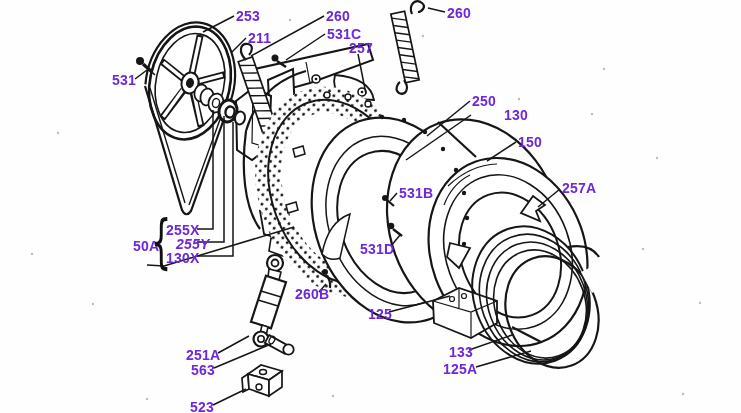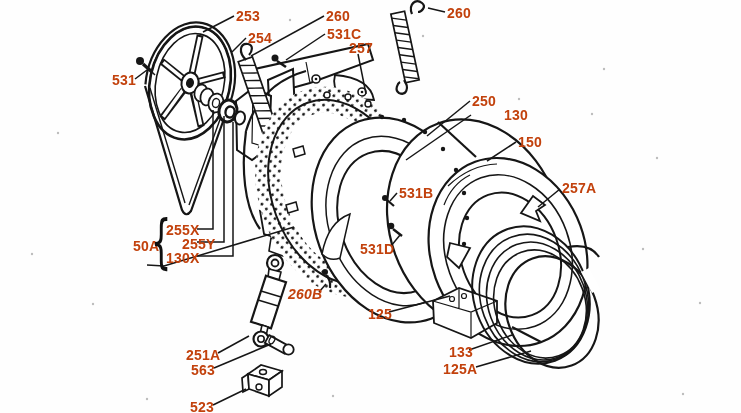--- a/index.html
+++ b/index.html
@@ -4,21 +4,21 @@
 <style>
   html,body{margin:0;padding:0;background:#e8e8e8;}
   .stage{
     position:relative;width:741px;height:413px;background:#fefefe;
     overflow:hidden;font-family:"Liberation Sans",sans-serif;
   }
   .art{position:absolute;left:0;top:0;}
   #label-layer{position:absolute;left:0;top:0;width:100%;height:100%;pointer-events:none;}
   .part-label{
     position:absolute;font:bold 14px "Liberation Sans",sans-serif;
-    color:#c2410c;white-space:nowrap;letter-spacing:0.2px;
+    color:#6d28d9;white-space:nowrap;letter-spacing:0.2px;
   }
   .brace{
     position:absolute;font:400 58px "DejaVu Sans",sans-serif;line-height:0.82;
     color:#101010;transform:scaleX(0.55);transform-origin:left top;
   }
   .leader{fill:none;stroke:#161616;stroke-width:1.5px;}
   .ln{fill:none;stroke:#161616;}
   .fw{fill:#ffffff;stroke:#161616;}
 </style>
 </head>
@@ -276,36 +276,36 @@
         <polyline points="218,353 249,336" class="leader"></polyline>
         <polyline points="214,368 271,344" class="leader"></polyline>
         <polyline points="213,405 246,389" class="leader"></polyline>
         <polyline points="147,265 164,266 294,227" class="leader"></polyline>
       </g>
 </svg>
 
 <div id="label-layer">
       <div class="part-label" style="left: 112px; top: 72px;">531</div>
       <div class="part-label" style="left: 236px; top: 8px;">253</div>
-      <div class="part-label" style="left: 248px; top: 30px;">254</div>
+      <div class="part-label" style="left: 248px; top: 30px;">211</div>
       <div class="part-label" style="left: 326px; top: 8px;">260</div>
       <div class="part-label" style="left: 327px; top: 26px;">531C</div>
       <div class="part-label" style="left: 349px; top: 40px;">257</div>
       <div class="part-label" style="left: 447px; top: 5px;">260</div>
       <div class="part-label" style="left: 472px; top: 93px;">250</div>
       <div class="part-label" style="left: 473px; top: 107px; margin-left: 31px;">130</div>
       <div class="part-label" style="left: 518px; top: 134px;">150</div>
       <div class="part-label" style="left: 562px; top: 180px;">257A</div>
       <div class="part-label" style="left: 399px; top: 185px;">531B</div>
       <div class="part-label" style="left: 360px; top: 241px;">531D</div>
       <div class="part-label" style="left: 133px; top: 238px;">50A</div>
       <div class="part-label" style="left: 166px; top: 222px;">255X</div>
-      <div class="part-label" style="left: 182px; top: 236px;">255Y</div>
+      <div class="part-label" style="left: 176px; top: 236px; font-style: italic;">255Y</div>
       <div class="part-label" style="left: 166px; top: 250px;">130X</div>
-      <div class="part-label" style="left: 288px; top: 286px; font-style: italic;">260B</div>
+      <div class="part-label" style="left: 295px; top: 286px;">260B</div>
       <div class="part-label" style="left: 368px; top: 306px;">125</div>
       <div class="part-label" style="left: 449px; top: 344px;">133</div>
       <div class="part-label" style="left: 443px; top: 361px; text-align: center;">125A</div>
       <div class="part-label" style="left: 186px; top: 347px;">251A</div>
       <div class="part-label" style="left: 191px; top: 362px;">563</div>
       <div class="part-label" style="left: 190px; top: 399px;">523</div>
       <div class="brace" style="left: 151px; top: 219px;">{</div>
     </div>
 </div>
 

